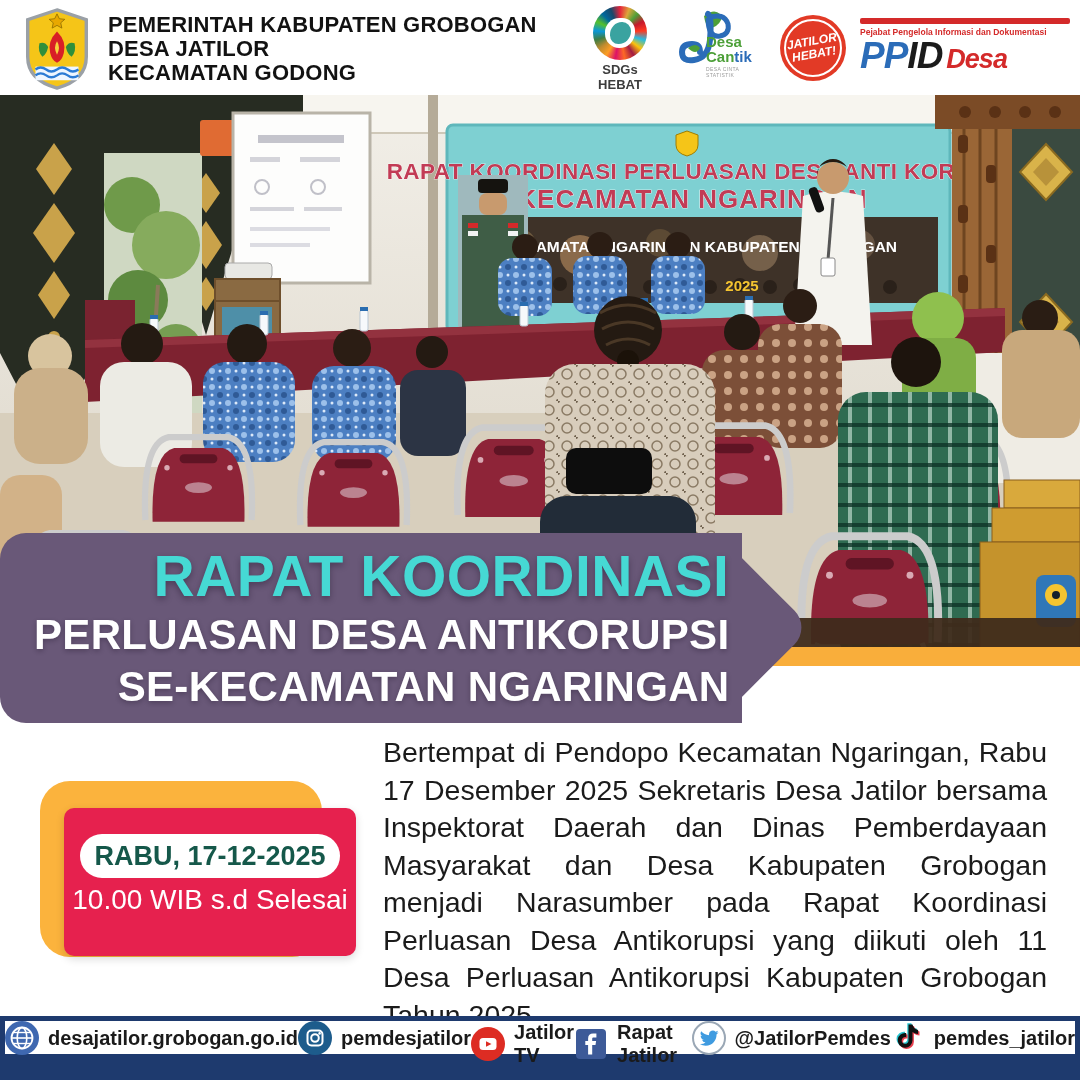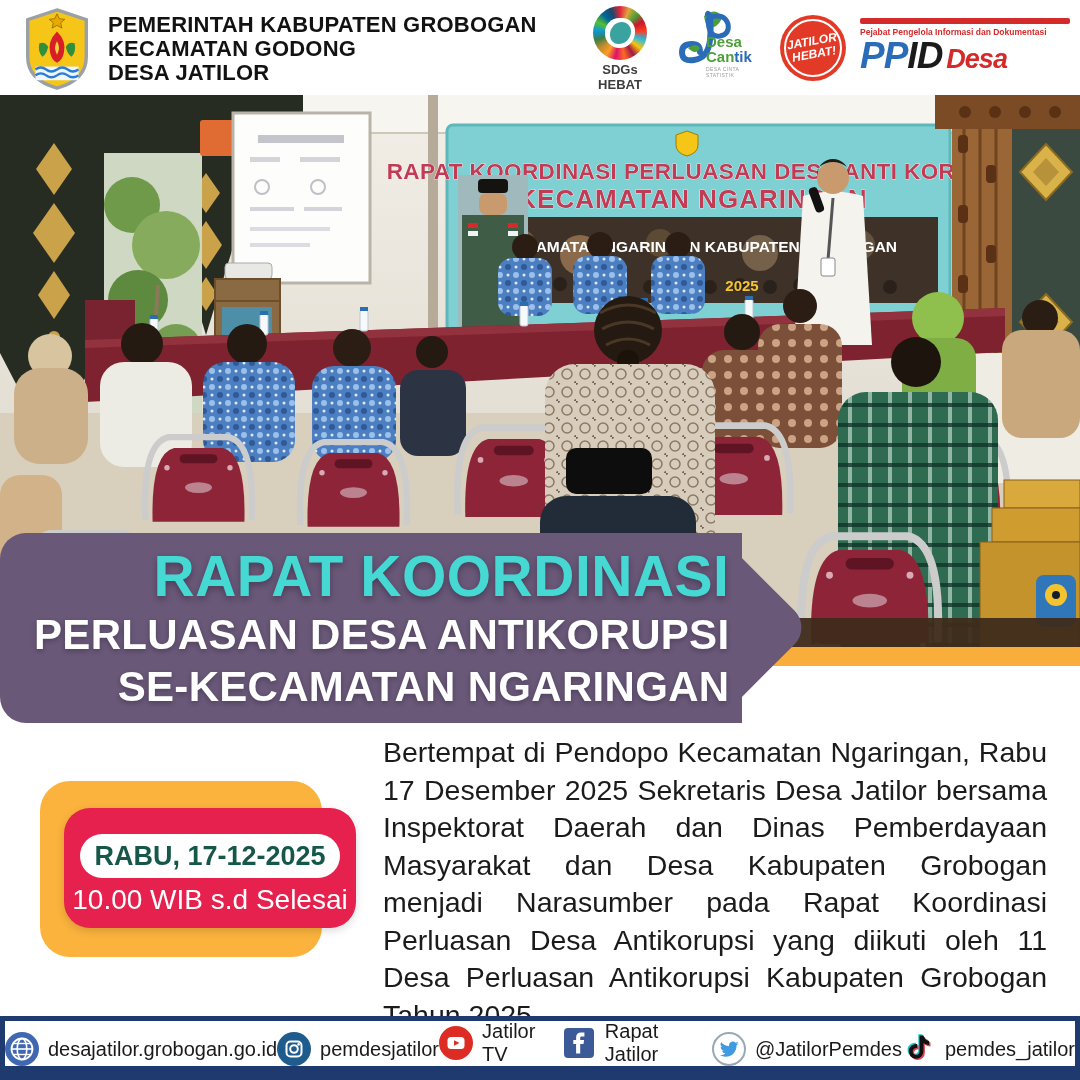--- a/index.html
+++ b/index.html
@@ -44,34 +44,34 @@
   .band-inner{position:absolute;left:34px;top:10px;z-index:7;}
   .t1{font-size:57px;font-weight:700;color:#46d9d4;letter-spacing:.5px;
       text-shadow:0 3px 6px rgba(20,10,30,.35);}
   .t2,.t3{font-size:42px;font-weight:700;color:#ffffff;letter-spacing:.3px;line-height:52px;
       text-shadow:0 2px 5px rgba(20,10,30,.3);}
   .stripe{position:absolute;left:0;top:647px;width:1080px;height:19px;background:#f9ae3b;z-index:4;}
 
   
   .card-yellow{position:absolute;left:40px;top:781px;width:282px;height:176px;background:#fbb33d;
       border-radius:30px;z-index:3;}
-  .card-red{position:absolute;left:64px;top:808px;width:292px;height:120px;background:#e6214e;
-      border-radius:26px;z-index:4;box-shadow:0 3px 8px rgba(0,0,0,.15);}
+  .card-red{position:absolute;left:64px;top:808px;width:292px;height:148px;background:#e6214e;
+      border-radius:10px;z-index:4;box-shadow:0 3px 8px rgba(0,0,0,.15);}
   .pill{position:absolute;left:16px;top:26px;width:260px;height:44px;background:#fff;border-radius:22px;
       display:flex;align-items:center;justify-content:center;font-weight:700;font-size:27px;color:#15584a;}
   .timeline{position:absolute;left:0;top:76px;width:100%;text-align:center;color:#fff;font-size:28px;}
 
   
   .desc{position:absolute;left:383px;top:734px;width:664px;font-size:28.5px;line-height:37.5px;
       color:#1b1b1b;text-align:justify;}
 
   
   .footer{position:absolute;left:0;top:1016px;width:1080px;height:64px;background:#1e3a6e;}
-  .footer-inner{position:absolute;left:5px;right:5px;top:5px;height:45px;background:#fff;
-      display:flex;align-items:flex-end;justify-content:space-evenly;}
+  .footer-inner{position:absolute;left:5px;right:5px;top:5px;height:33px;background:#fff;
+      display:flex;align-items:flex-start;justify-content:space-evenly;font-weight:bold;}
   .fitem{display:flex;align-items:center;gap:9px;}
   .flabel{font-size:20px;color:#1a1a1a;}
   .icon{width:34px;height:34px;flex:none;display:block;}
 </style>
 </head>
 <body>
 
 <div class="canvas">
 
   <div class="header">
@@ -81,22 +81,22 @@
       <path d="M40,24 q10,10 7,22 q-2,8 -7,10 q-5,-2 -7,-10 q-3,-12 7,-22 Z" fill="#d81f26"></path>
       <path d="M40,34 q4,6 0,14 q-4,-8 0,-14 Z" fill="#f7d13e"></path>
       <path d="M22,36 q6,-2 9,4 q-2,8 -6,10 q-5,-6 -3,-14 Z" fill="#2f8f3b"></path>
       <path d="M58,36 q-6,-2 -9,4 q2,8 6,10 q5,-6 3,-14 Z" fill="#2f8f3b"></path>
       <rect x="18" y="60" width="44" height="14" fill="#eef6ff"></rect>
       <path d="M18,63 q5,-4 11,0 q5,4 11,0 q5,-4 11,0 q5,4 11,0" fill="none" stroke="#2b7bd4" stroke-width="2.4"></path>
       <path d="M18,69 q5,-4 11,0 q5,4 11,0 q5,-4 11,0 q5,4 11,0" fill="none" stroke="#2b7bd4" stroke-width="2.4"></path>
     </svg>
     <div class="org-text">
       <div>PEMERINTAH KABUPATEN GROBOGAN</div>
+      <div>DESA JATILOR</div>
       <div>KECAMATAN GODONG</div>
-      <div>DESA JATILOR</div>
     </div>
 
     <div class="logo-row">
       <div class="sdgs">
         <div class="sdgs-wheel"></div>
         <div class="sdgs-label">SDGs HEBAT</div>
       </div>
       <div class="cantik">
         <svg width="92" height="80" viewBox="0 0 92 80">
           <path d="M30,8 q10,-8 16,-2 q4,6 -4,12 q-10,6 -12,-10" fill="#4c9f38"></path>

